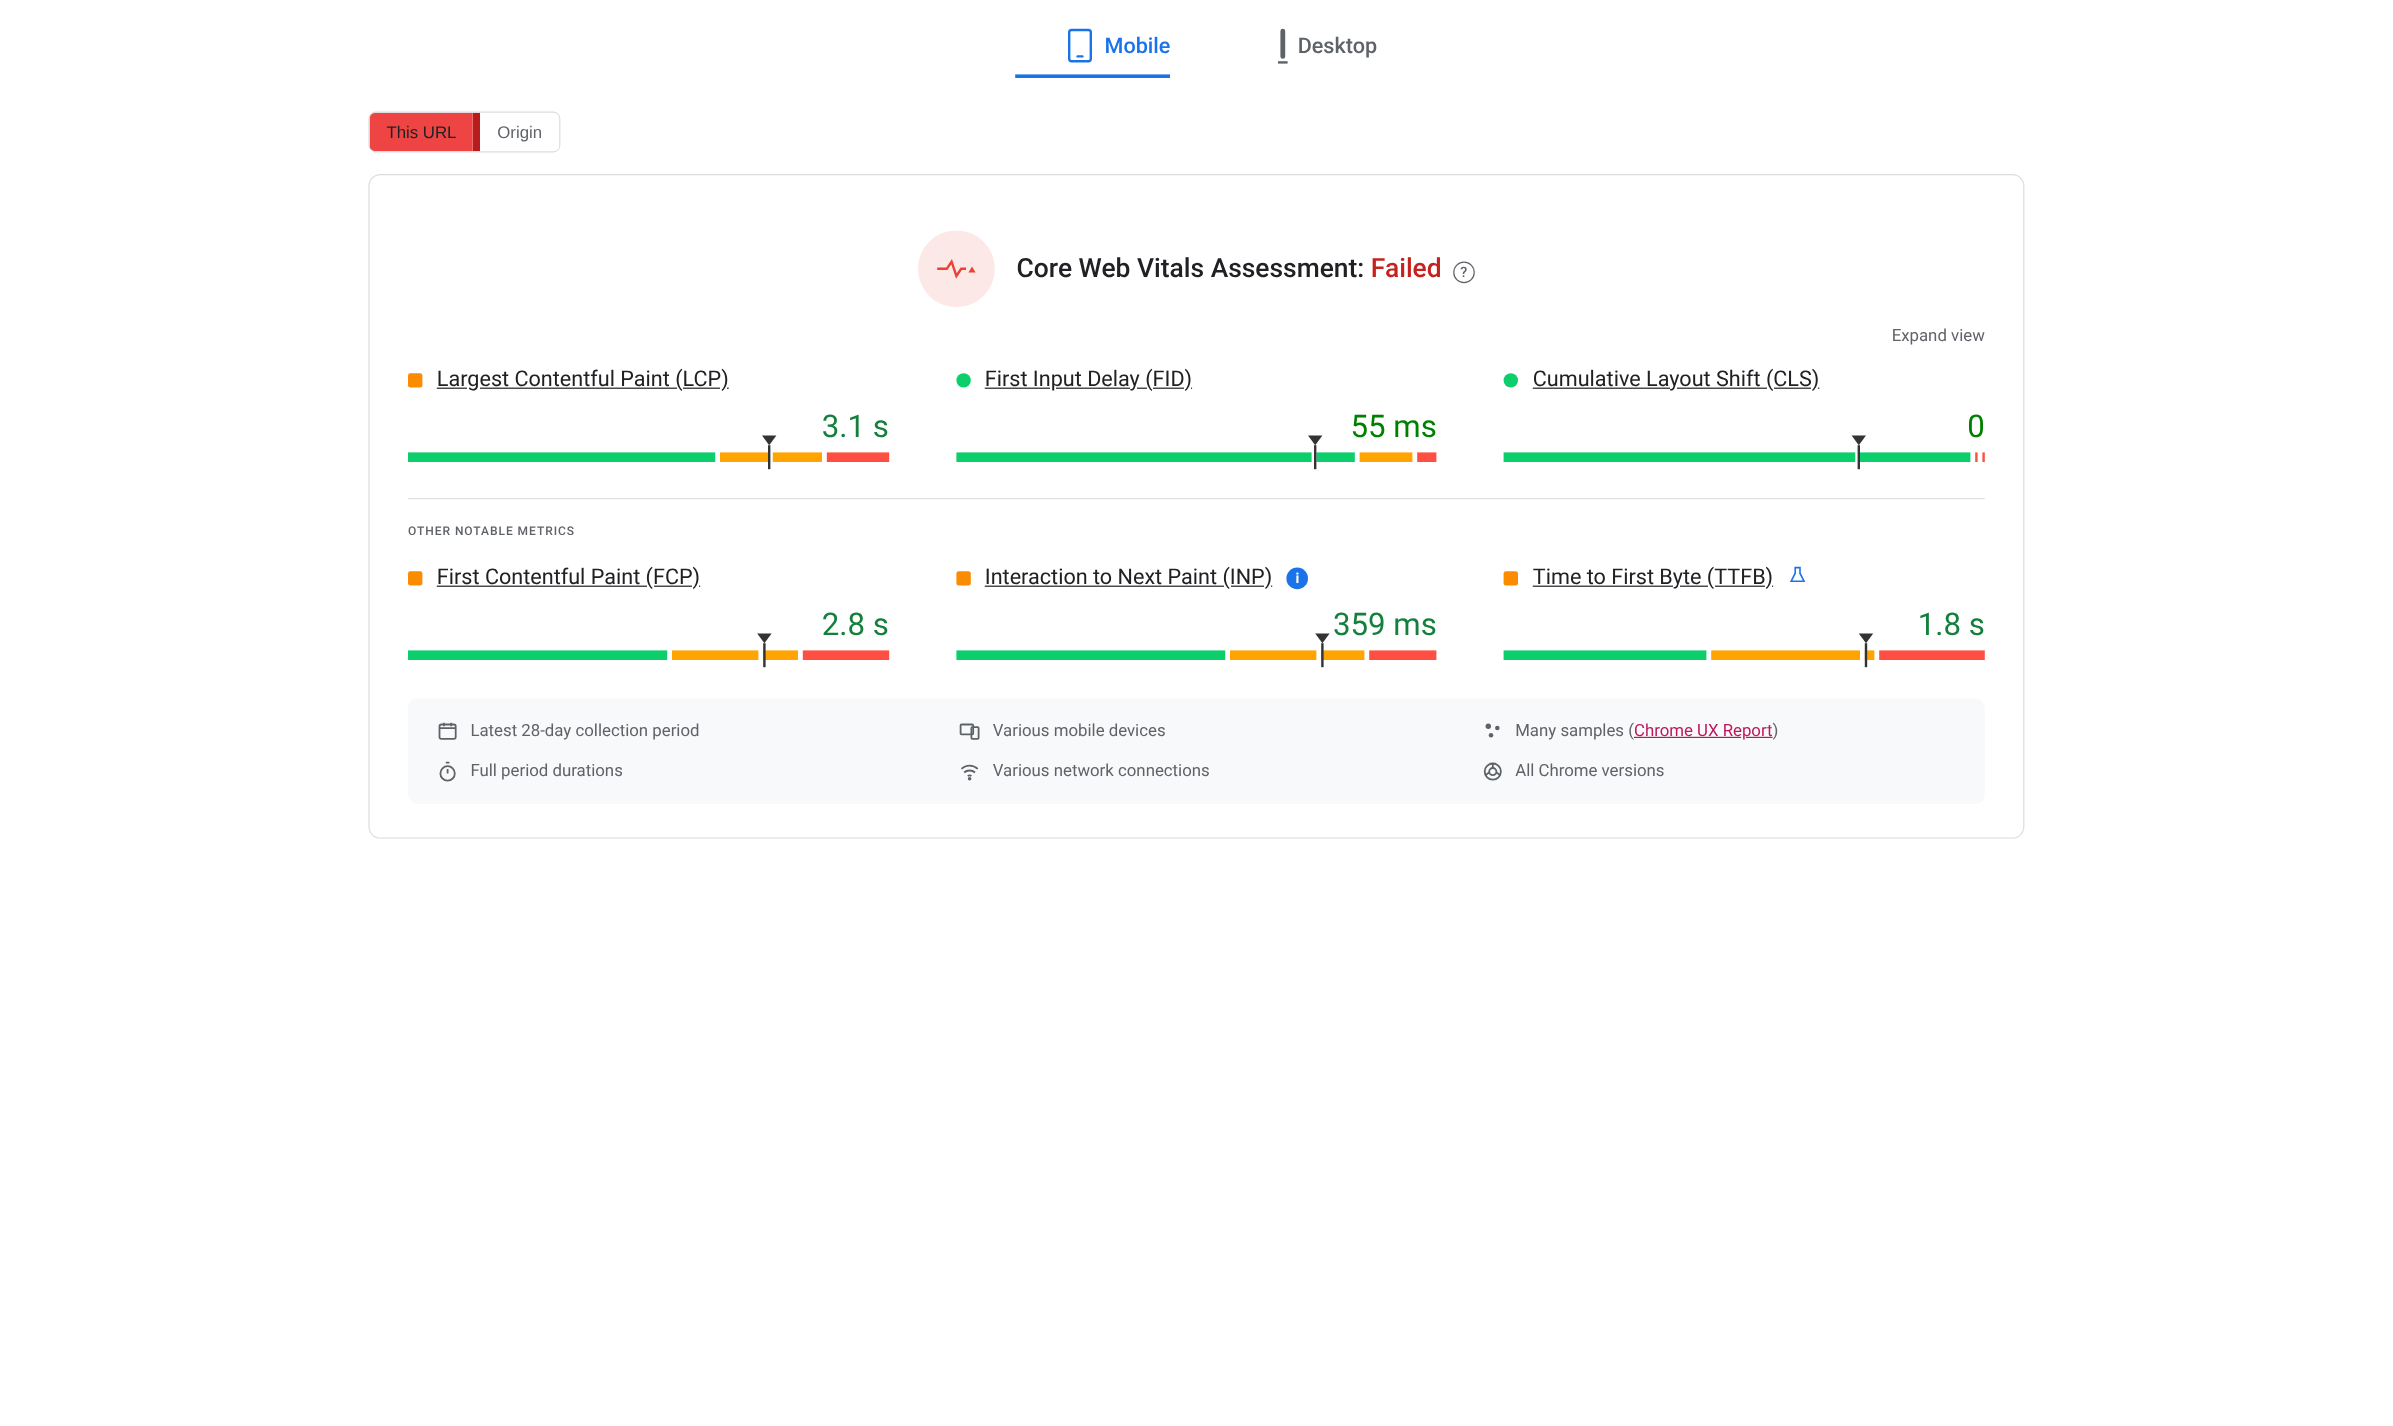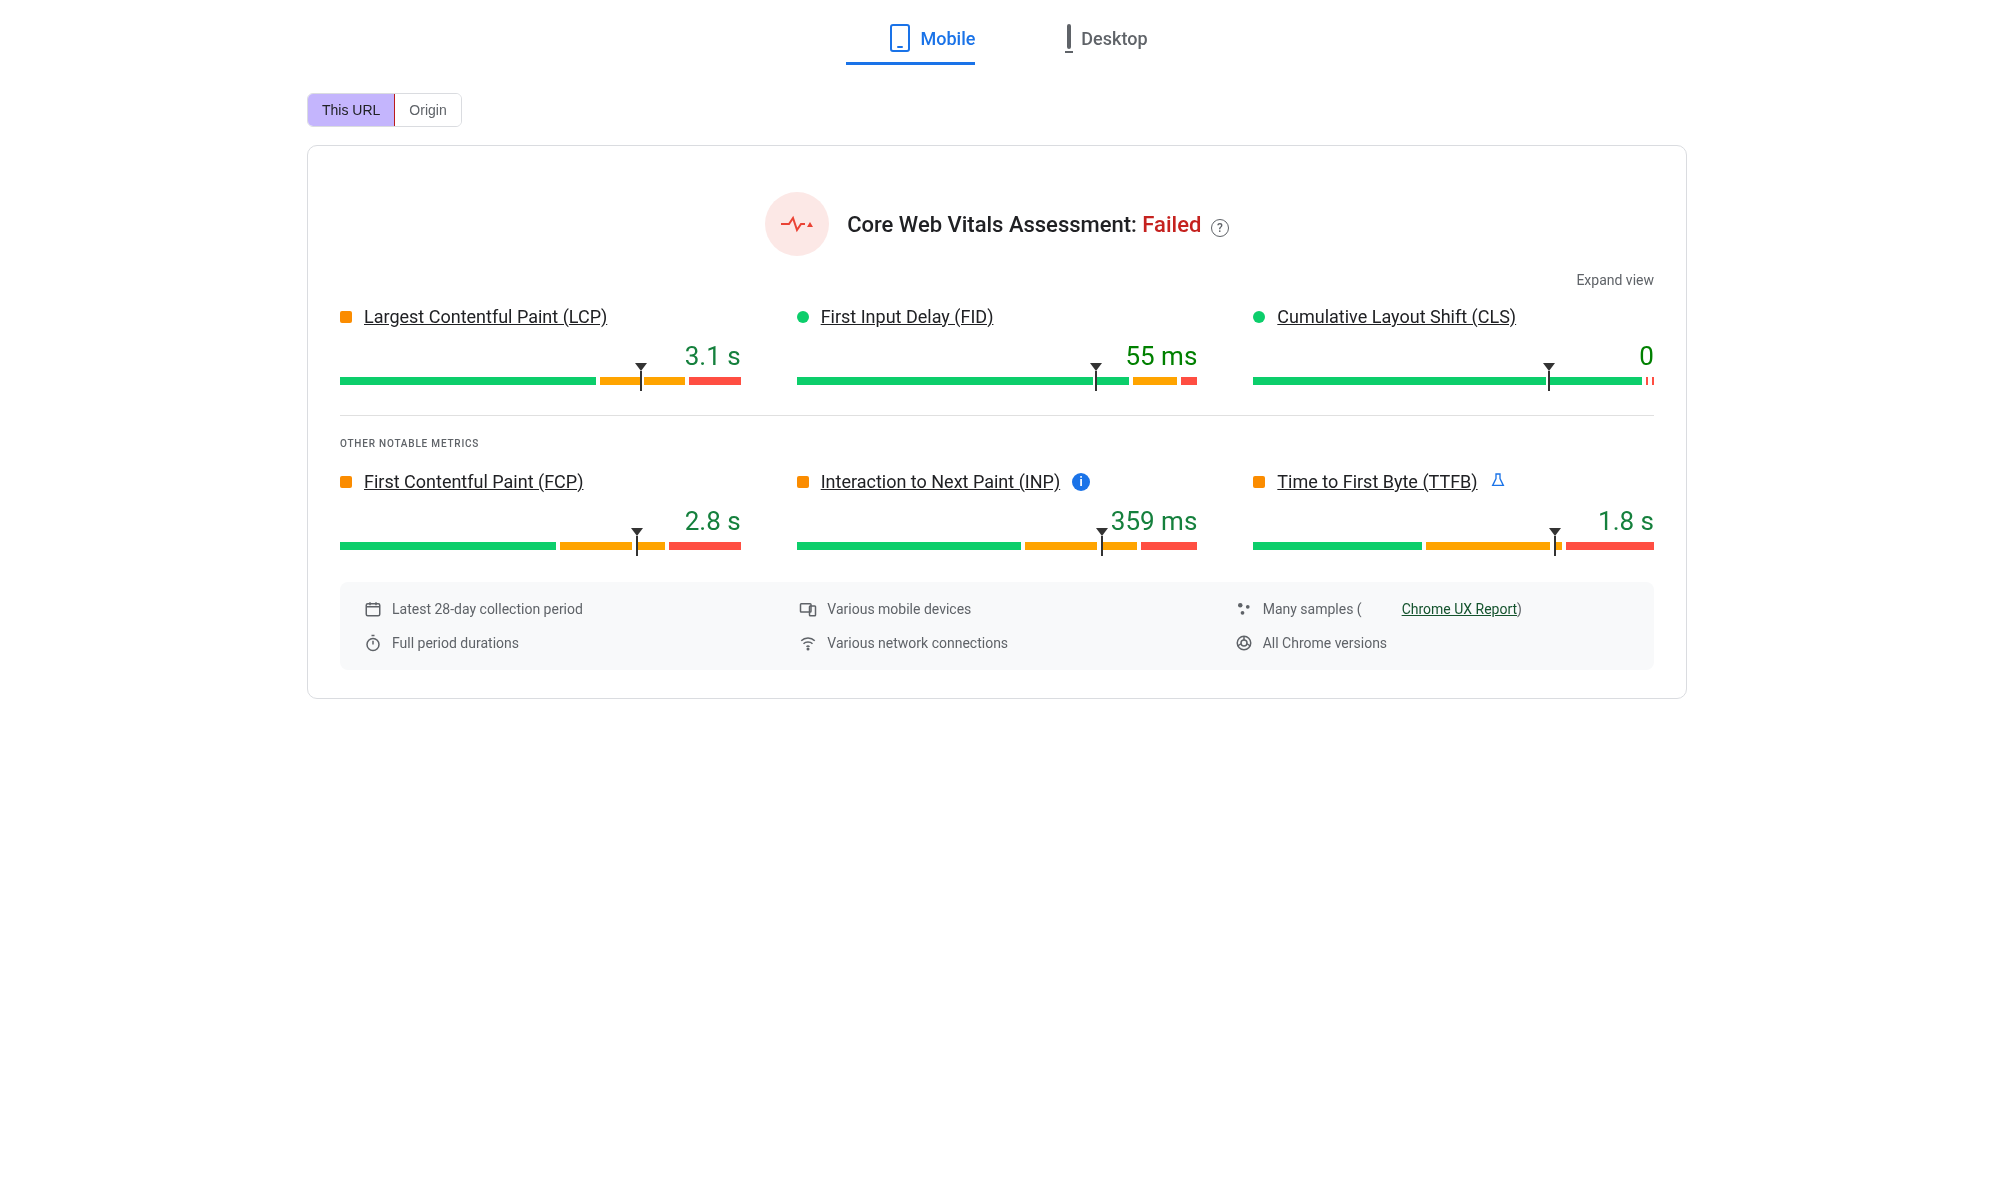--- a/index.html
+++ b/index.html
@@ -30,22 +30,22 @@
   .header-row { display: flex; align-items: center; justify-content: space-between; padding: 18px 0; }
   .header-left { display: flex; align-items: center; gap: 18px; }
   .gauge-icon {
     width: 40px; height: 40px; border-radius: 50%; background: #e8f0fe;
     display: flex; align-items: center; justify-content: center; position: relative;
   }
   .gauge-icon svg { width: 26px; height: 26px; }
   .header-title { font-size: 24px; font-weight: 400; color: #202124; }
   .toggle-group { display: flex; border: 1px solid #dadce0; border-radius: 6px; overflow: hidden; }
   .toggle-btn { padding: 8px 14px; font-size: 14px; color: #5f6368; cursor: pointer; background: #fff; border: none; }
-  .toggle-btn.active { background: #c4b5fd; color: #202124; }
-  .toggle-btn + .toggle-btn { border-left: 1px solid #b91c1c; }
+  .toggle-btn.active { background: #ef4444; color: #202124; }
+  .toggle-btn + .toggle-btn { border-left: 6px solid #b91c1c; }
   
   
   .card { border: 1px solid #dadce0; border-radius: 10px; padding: 28px 32px; }
   .assessment { display: flex; align-items: center; justify-content: center; gap: 18px; padding: 18px 0 12px; position: relative; }
   .assessment-icon-wrap { width: 64px; height: 64px; border-radius: 50%; background: #fce8e6; display: flex; align-items: center; justify-content: center; }
   .assessment-title { font-size: 22px; font-weight: 500; }
   .assessment-status { color: #c5221f; }
   .help-icon {
     width: 18px; height: 18px; border: 1.5px solid #5f6368; border-radius: 50%;
     display: inline-flex; align-items: center; justify-content: center;
@@ -87,21 +87,21 @@
   .marker-mini { position: absolute; top:0; width:2px; height:8px; background:#ff4e42;}
   
   .divider { border: none; border-top: 1px solid #e0e0e0; margin: 30px 0 22px; }
   .section-label { font-size: 10px; letter-spacing: 0.8px; color: #5f6368; font-weight: 500; margin-bottom: 22px; }
   
   
   .footer-box { background: #f8f9fa; border-radius: 8px; margin-top: 32px; padding: 18px 24px; display: grid; grid-template-columns: repeat(3,1fr); gap: 16px 40px; }
   .footer-item { display: flex; align-items: center; gap: 10px; color: #5f6368; font-size: 14px; }
   .footer-item .mini-icon { width: 18px; height: 18px; display:flex; align-items:center; justify-content:center; color:#5f6368; flex-shrink:0; }
   .footer-item .mini-icon svg { width:18px; height:18px; }
-  .footer-link { text-decoration: underline; color: #14532d; cursor: pointer; margin-left: 40px; }
+  .footer-link { text-decoration: underline; color: #be185d; cursor: pointer; }
 </style>
 </head>
 <body>
 
 <div class="container">
 
   <div class="tabs">
     <div class="tab active">
       <span class="device-icon phone"></span>
       <span>Mobile</span>

